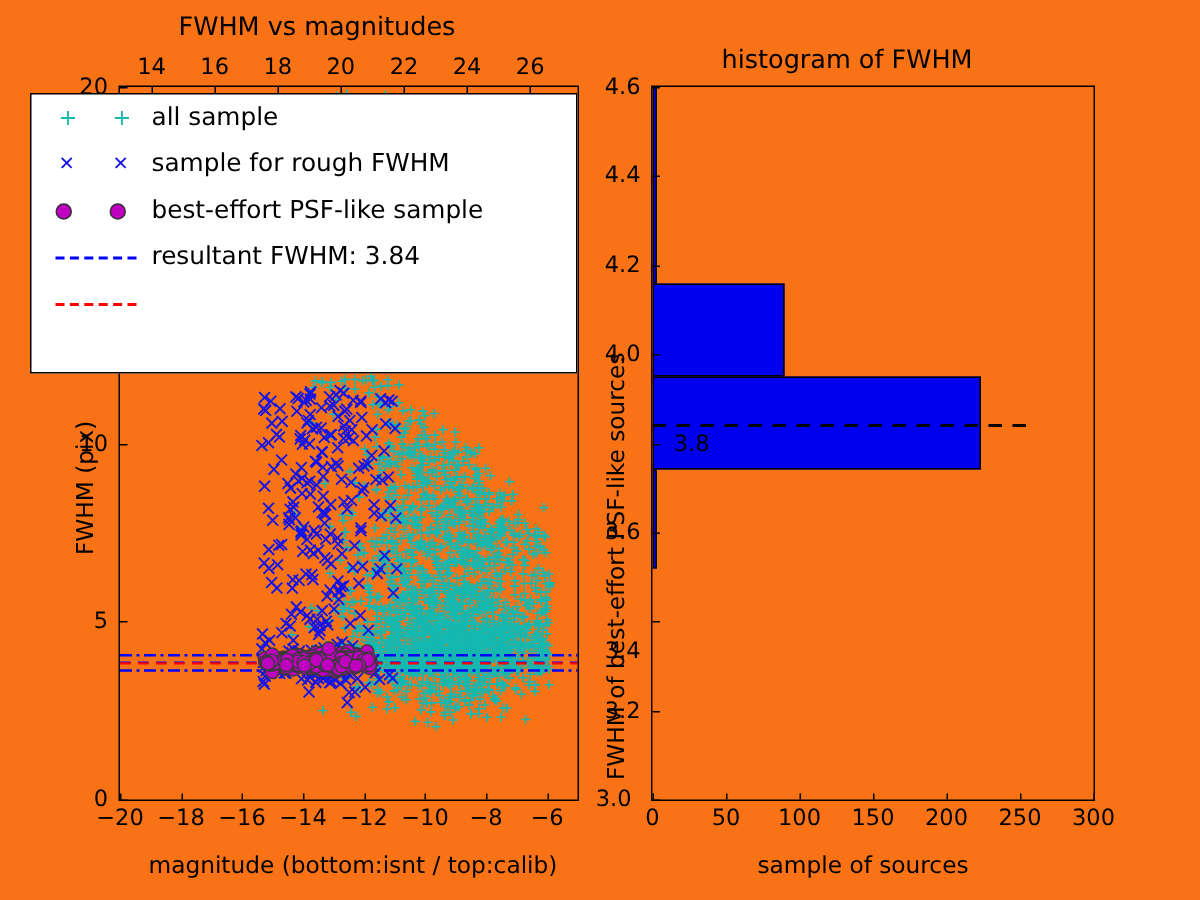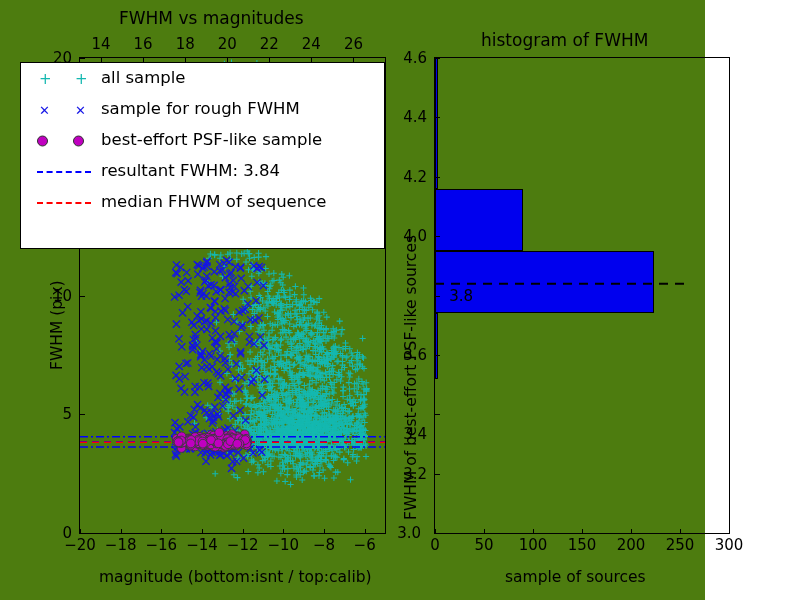--- a/index.html
+++ b/index.html
@@ -5,23 +5,23 @@
   * { box-sizing: border-box; }
   html, body {
     margin: 0; padding: 0;
     width: 800px; height: 600px;
     background: #ffffff;
     font-family: "DejaVu Sans", sans-serif;
     overflow: hidden;
   }
   #root {
     position: relative;
-    width: 705px;
+    width: 800px;
     height: 600px;
-    background: #4d7c0f;
+    background: #f97316;
   }
 
   
   .abs { position: absolute; }
   .tick-label {
     position: absolute;
     font-size: 15px;
     color: #000;
     white-space: nowrap;
     line-height: 1;
@@ -3142,21 +3142,20 @@
       <div class="legend-row">
         <div class="legend-marks">
           <span class="lm dashline" style="left: 8px; border-top-color: rgb(0, 0, 255);"></span>
         </div>
         <span class="legend-text">resultant FWHM: 3.84</span>
       </div>
       <div class="legend-row">
         <div class="legend-marks">
           <span class="lm dashline" style="left: 8px; border-top-color: rgb(255, 0, 0);"></span>
         </div>
-        <span class="legend-text">median FHWM of sequence</span>
       </div>
     </div>
 
   <div class="plot-title" style="left:481px; top:32px;">histogram of FWHM</div>
 
   <div class="frame" style="left:434px; top:57px; width:296px; height:477px;"></div>
 
   <div class="abs" id="hist-area" style="left:435px; top:58px; width:294px; height:475px; overflow:hidden;">
       <div class="hbar" style="left: 0px; top: 255.312px; width: 2.94px; height: 65.3125px; background: rgb(0, 0, 238); border-color: rgb(0, 0, 0);"></div>
       <div class="hbar" style="left: 0px; top: 192.969px; width: 218.54px; height: 62.3438px; background: rgb(0, 0, 238); border-color: rgb(0, 0, 0);"></div>

